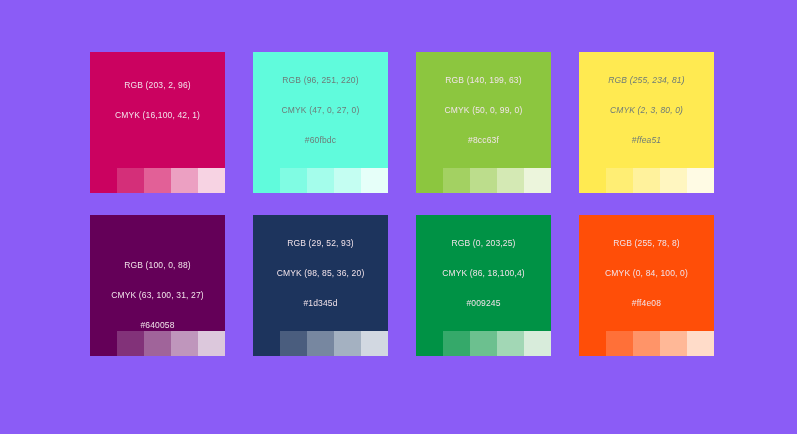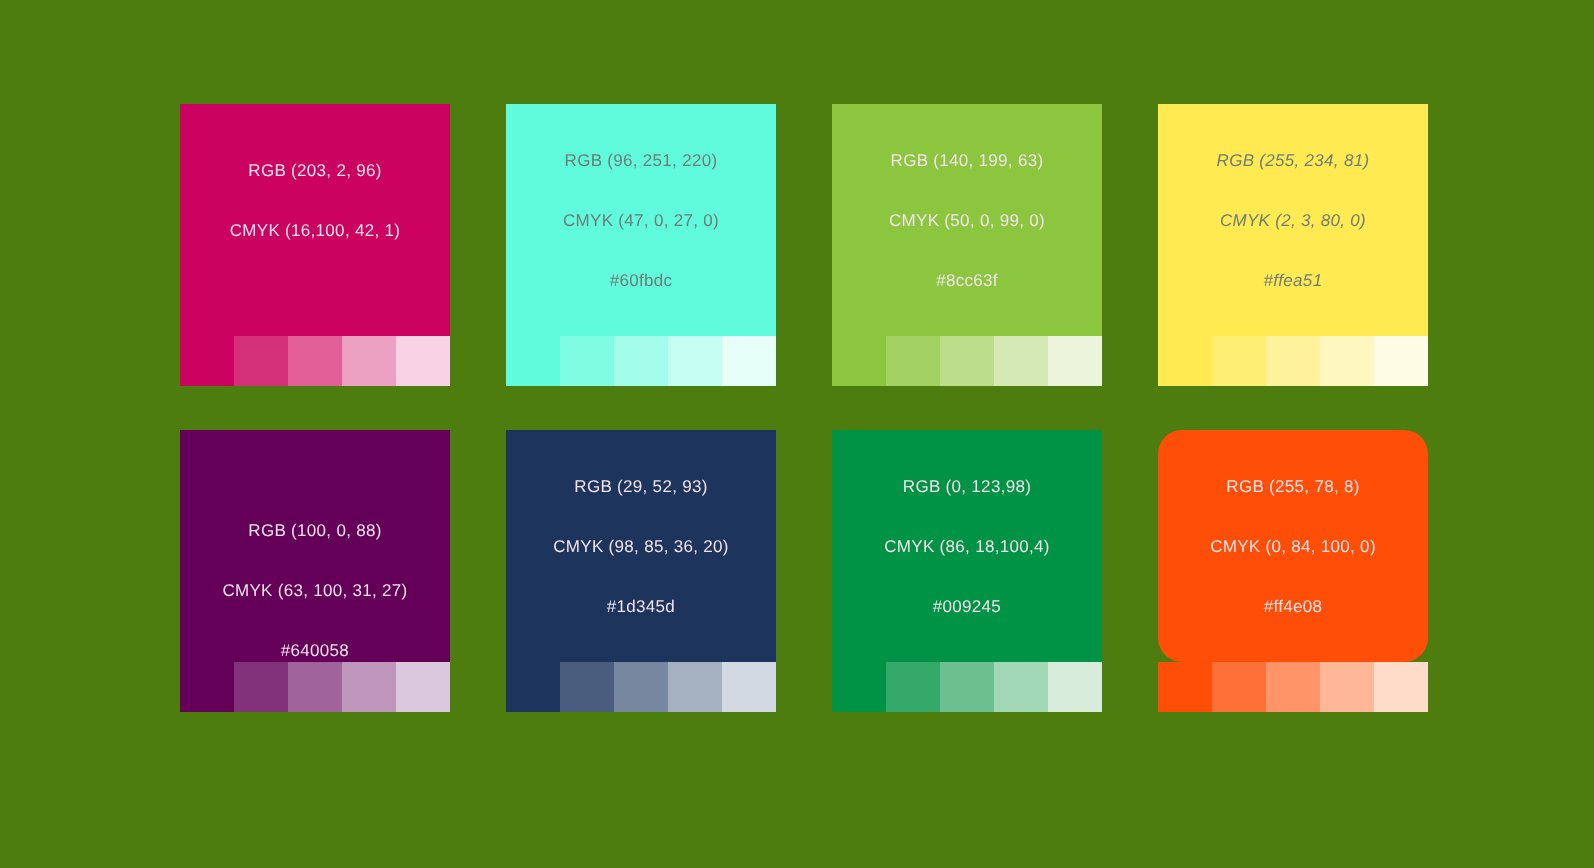--- a/index.html
+++ b/index.html
@@ -13,21 +13,21 @@
     height: 434px;
     overflow: hidden;
     font-family: "Liberation Sans", sans-serif;
     -webkit-font-smoothing: antialiased;
   }
 
   #palette-board {
     position: relative;
     width: 797px;
     height: 434px;
-    background: #4d7c0f;
+    background: #8b5cf6;
     box-sizing: border-box;
     padding: 52px 0 0 0;
   }
 
   .palette-row {
     display: flex;
     flex-direction: row;
     align-items: flex-start;
     justify-content: flex-start;
     padding-left: 90px;
@@ -168,34 +168,34 @@
         <div class="swatch-tints">
           <div class="tint-cell" style="background: rgb(29, 52, 93);"></div>
           <div class="tint-cell" style="background: rgb(74, 93, 126);"></div>
           <div class="tint-cell" style="background: rgb(119, 135, 160);"></div>
           <div class="tint-cell" style="background: rgb(164, 177, 193);"></div>
           <div class="tint-cell" style="background: rgb(210, 216, 225);"></div>
         </div>
       </div>
       <div class="swatch-card">
         <div class="swatch-main text-light" style="background: rgb(0, 146, 69);">
-          <div class="swatch-line rgb-line">RGB (0, 123,98)</div>
+          <div class="swatch-line rgb-line">RGB (0, 203,25)</div>
           <div class="swatch-line cmyk-line">CMYK (86, 18,100,4)</div>
           <div class="swatch-line hex-line">#009245</div>
         </div>
         <div class="swatch-tints">
           <div class="tint-cell" style="background: rgb(0, 146, 69);"></div>
           <div class="tint-cell" style="background: rgb(53, 169, 106);"></div>
           <div class="tint-cell" style="background: rgb(108, 192, 143);"></div>
           <div class="tint-cell" style="background: rgb(162, 215, 181);"></div>
           <div class="tint-cell" style="background: rgb(216, 236, 219);"></div>
         </div>
       </div>
       <div class="swatch-card">
-        <div class="swatch-main text-light" style="background: rgb(255, 78, 8); border-radius: 12px;">
+        <div class="swatch-main text-light" style="background: rgb(255, 78, 8);">
           <div class="swatch-line rgb-line">RGB (255, 78, 8)</div>
           <div class="swatch-line cmyk-line">CMYK (0, 84, 100, 0)</div>
           <div class="swatch-line hex-line">#ff4e08</div>
         </div>
         <div class="swatch-tints">
           <div class="tint-cell" style="background: rgb(255, 78, 8);"></div>
           <div class="tint-cell" style="background: rgb(255, 112, 56);"></div>
           <div class="tint-cell" style="background: rgb(255, 148, 104);"></div>
           <div class="tint-cell" style="background: rgb(255, 184, 151);"></div>
           <div class="tint-cell" style="background: rgb(255, 220, 201);"></div>

